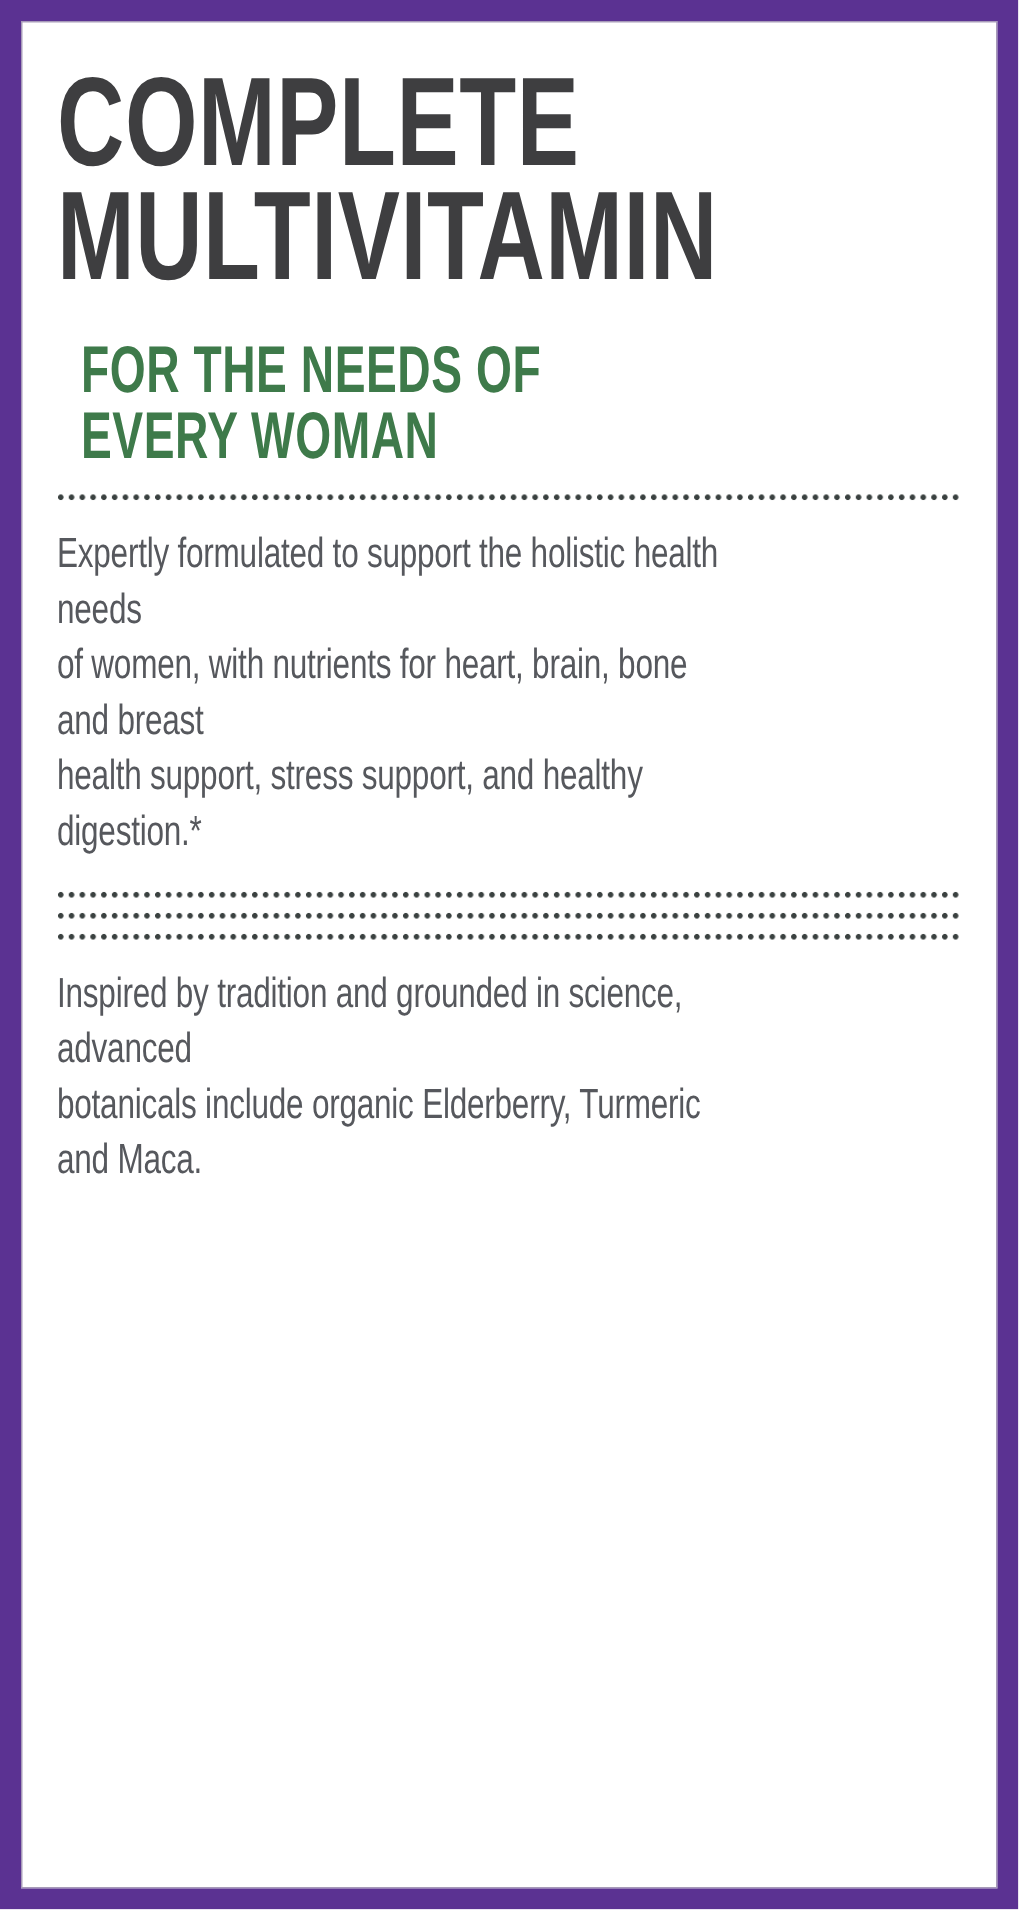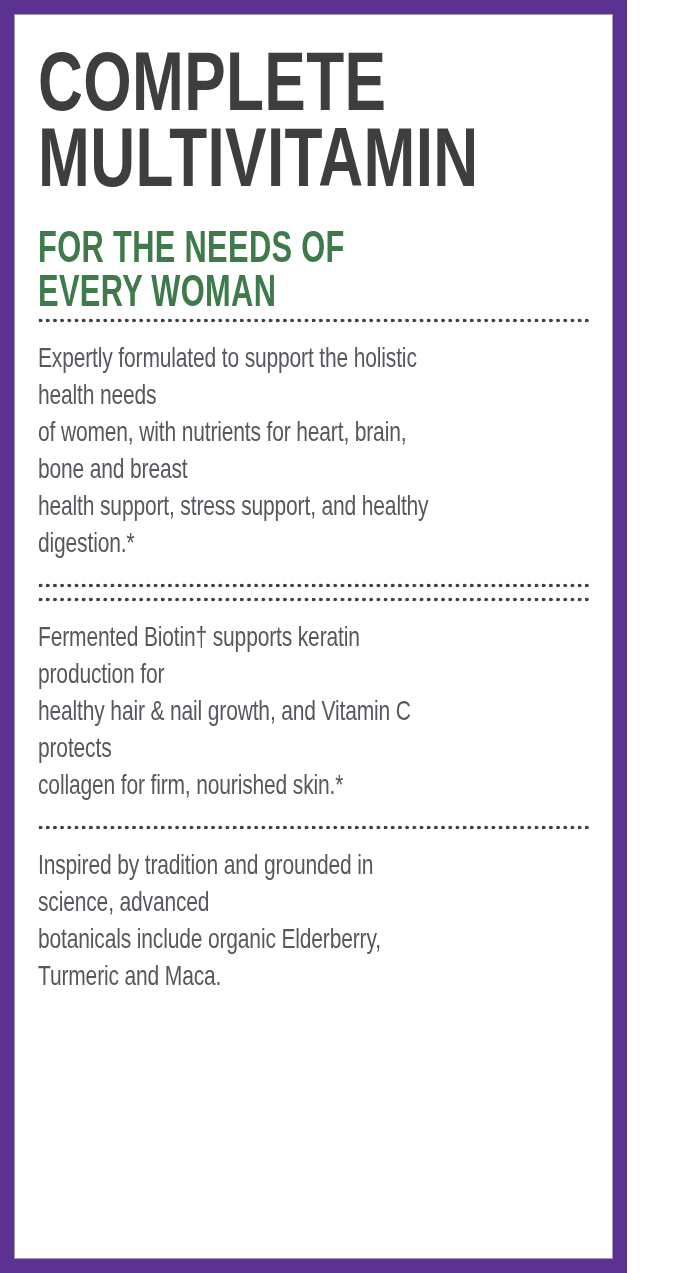--- a/index.html
+++ b/index.html
@@ -7,21 +7,21 @@
     --purple-edge: #49256f;
     --green: #3e7a4a;
     --ink: #3e3e40;
     --body: #56585d;
     --dots: #3a4140;
   }
   * { box-sizing: border-box; }
   html, body { margin: 0; padding: 0; background: #ffffff; }
   .canvas {
     position: relative;
-    width: 627px;
+    width: 679px;
     height: 1273px;
     background: #ffffff;
     font-family: "Liberation Sans", sans-serif;
     overflow: hidden;
   }
   .frame {
     position: absolute;
     inset: 0;
     border: 14px solid var(--purple);
     box-shadow: inset 0 0 0 1px rgba(60, 30, 100, 0.45);
@@ -42,21 +42,21 @@
   }
   .title-wrap { margin: 0 0 30px 0; }
   .title {
     font-size: 84px;
     line-height: 76px;
     font-weight: 700;
     letter-spacing: 0.5px;
     color: var(--ink);
     transform: scaleX(0.74);
   }
-  .h-wrap { margin: 0; }
+  .h-wrap { margin: 16px; }
   .heading {
     font-size: 44px;
     line-height: 44px;
     font-weight: 700;
     letter-spacing: 0.5px;
     color: var(--green);
     transform: scaleX(0.70);
   }
   .divider {
     height: 5px;
@@ -95,23 +95,20 @@
 of women, with nutrients for heart, brain, bone and breast
 health support, stress support, and healthy digestion.*</span></div>
     </section>
 
     <section>
       <div class="divider"></div>
     </section>
 
     <section>
       <div class="divider"></div>
-      <div class="para-wrap"><span class="condense body-text">Fermented Biotin† supports keratin production for
-healthy hair &amp; nail growth, and Vitamin C protects
-collagen for firm, nourished skin.*</span></div>
     </section>
 
     <section>
       <div class="divider"></div>
       <div class="para-wrap"><span class="condense body-text">Inspired by tradition and grounded in science, advanced
 botanicals include organic Elderberry, Turmeric and Maca.</span></div>
     </section>
 
   </div>
 </div>

